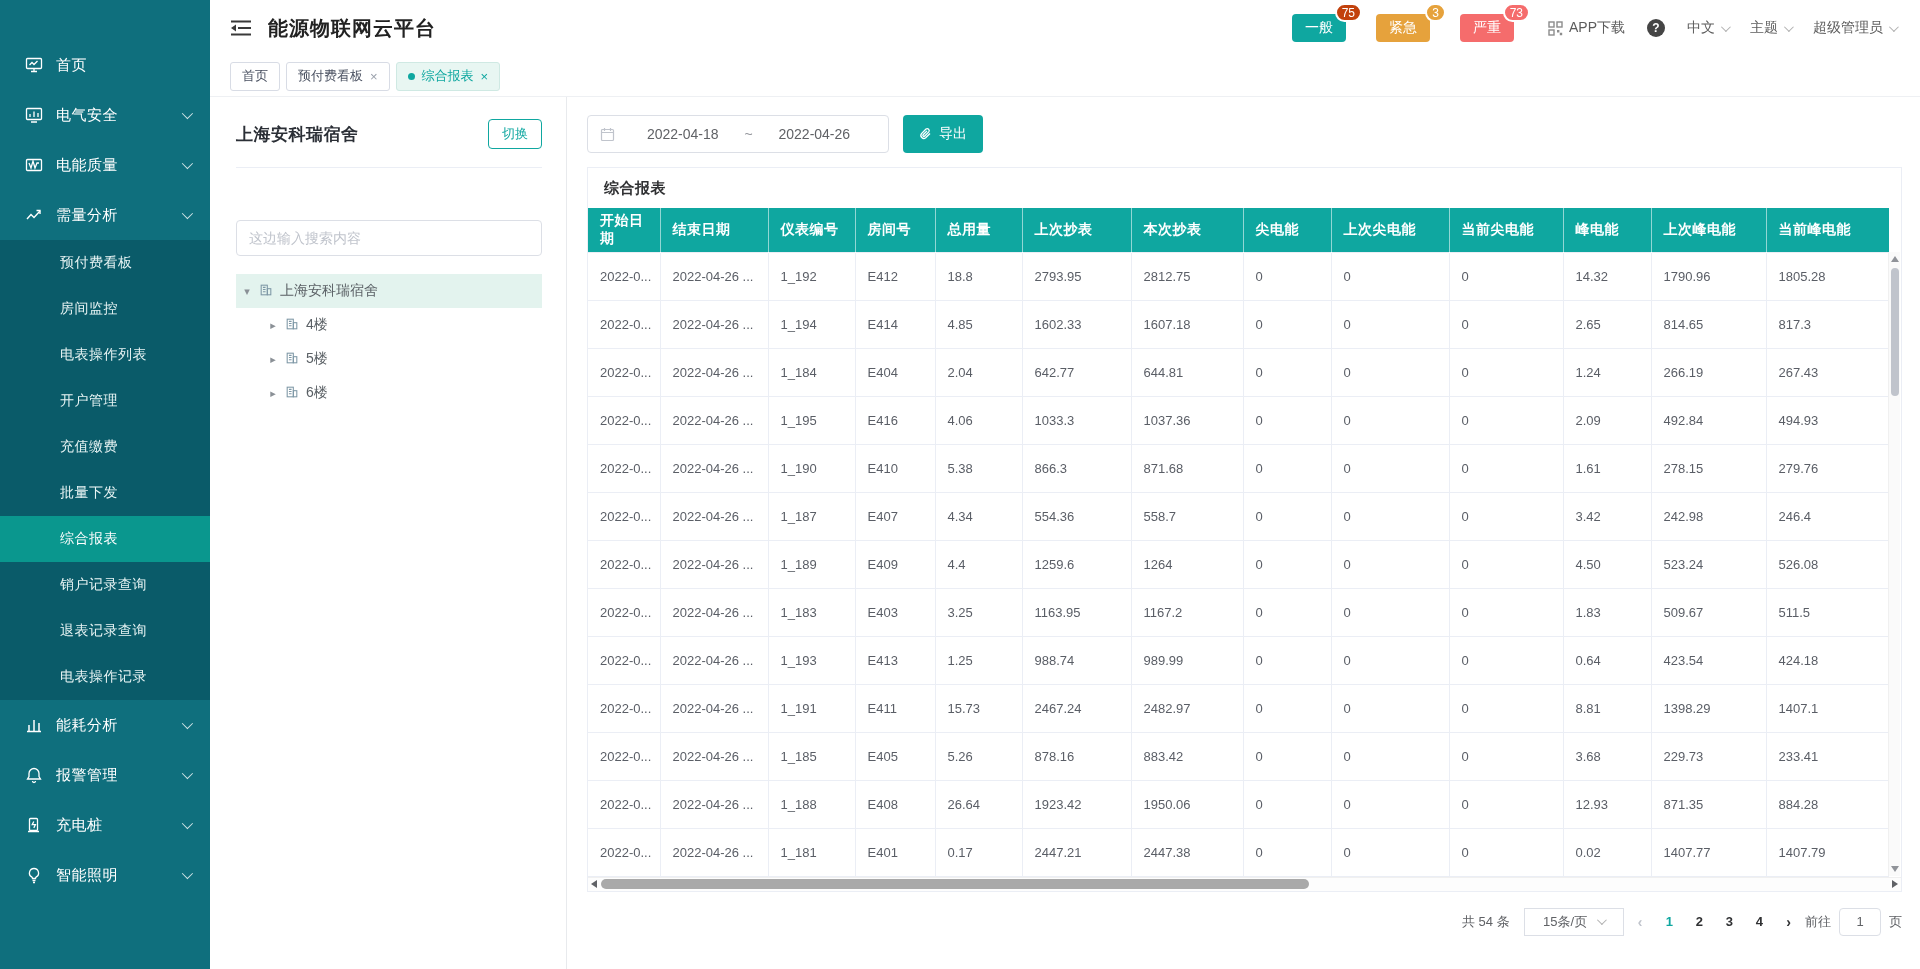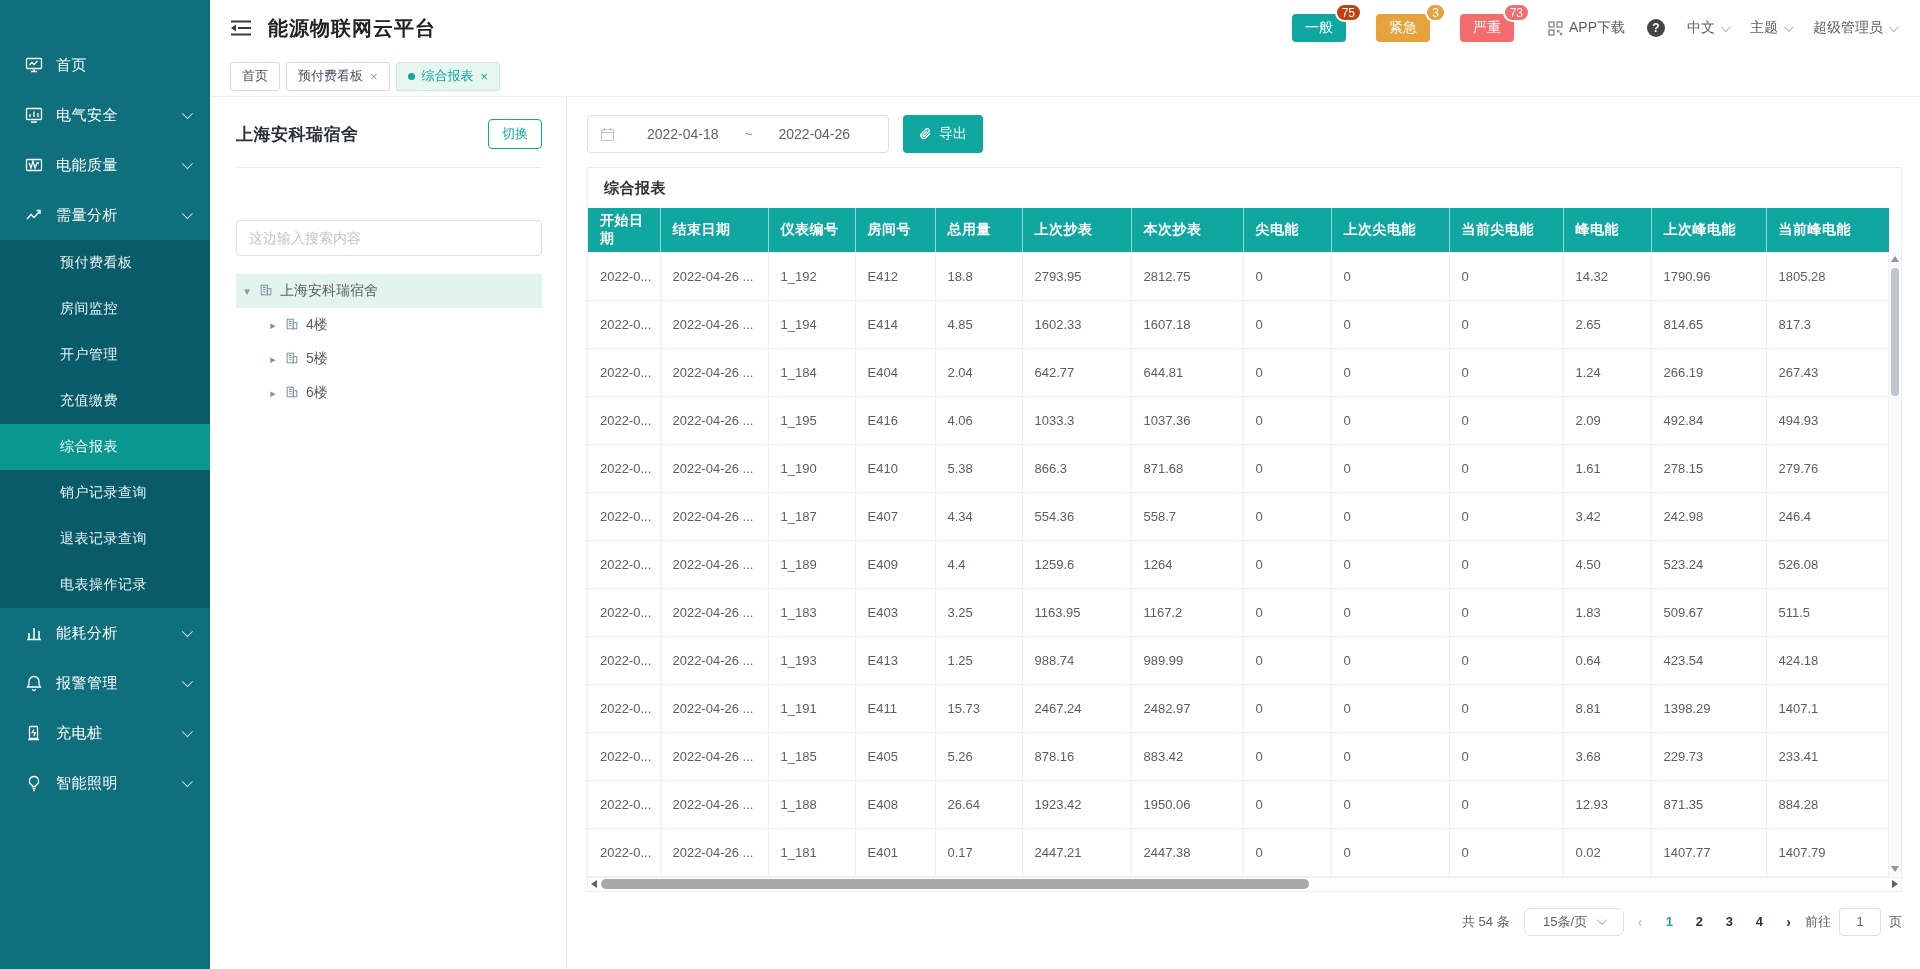--- a/index.html
+++ b/index.html
@@ -100,21 +100,21 @@
   .tri-left{width:0;height:0;border-top:4px solid transparent;border-bottom:4px solid transparent;
             border-right:6px solid #606266;}
   .tri-right{width:0;height:0;border-top:4px solid transparent;border-bottom:4px solid transparent;
              border-left:6px solid #606266;margin-left:auto;}
   .htrack{flex:1;height:10px;margin:0 4px;position:relative;}
   .hthumb{position:absolute;left:0;top:0;height:10px;width:55%;background:#a9a9a9;border-radius:5px;}
 
   
   .pager{display:flex;align-items:center;justify-content:flex-end;gap:14px;margin-top:16px;
          font-size:13px;color:#606266;}
-  .page-size{width:100px;height:28px;border:1px solid #dcdfe6;border-radius:7px;display:flex;
+  .page-size{width:100px;height:28px;border:1px solid #dcdfe6;border-radius:0;display:flex;
              align-items:center;justify-content:center;gap:10px;cursor:pointer;color:#606266;}
   .pg-arrow{font-size:14px;cursor:pointer;font-weight:700;}
   .pg-arrow.prev{color:#c0c4cc;}
   .pg-arrow.next{color:#303133;}
   .pages{display:flex;align-items:center;gap:4px;}
   .page-num{min-width:26px;height:26px;display:flex;align-items:center;justify-content:center;
             font-weight:700;color:#303133;cursor:pointer;font-size:13px;}
   .page-num.active{color:#0fa7a0;}
   .goto{display:flex;align-items:center;gap:8px;}
   .goto-input{width:42px;height:28px;border:1px solid #dcdfe6;border-radius:4px;text-align:center;
@@ -167,24 +167,30 @@
           <span class="chev down"></span>
         </div>
         <div class="side-group open">
           <div class="sub-item">
             <span>预付费看板</span>
           </div>
           <div class="sub-item">
             <span>房间监控</span>
           </div>
           <div class="sub-item">
+            <span>电表操作列表</span>
+          </div>
+          <div class="sub-item">
             <span>开户管理</span>
           </div>
           <div class="sub-item">
             <span>充值缴费</span>
+          </div>
+          <div class="sub-item">
+            <span>批量下发</span>
           </div>
           <div class="sub-item active">
             <span>综合报表</span>
           </div>
           <div class="sub-item">
             <span>销户记录查询</span>
           </div>
           <div class="sub-item">
             <span>退表记录查询</span>
           </div>

